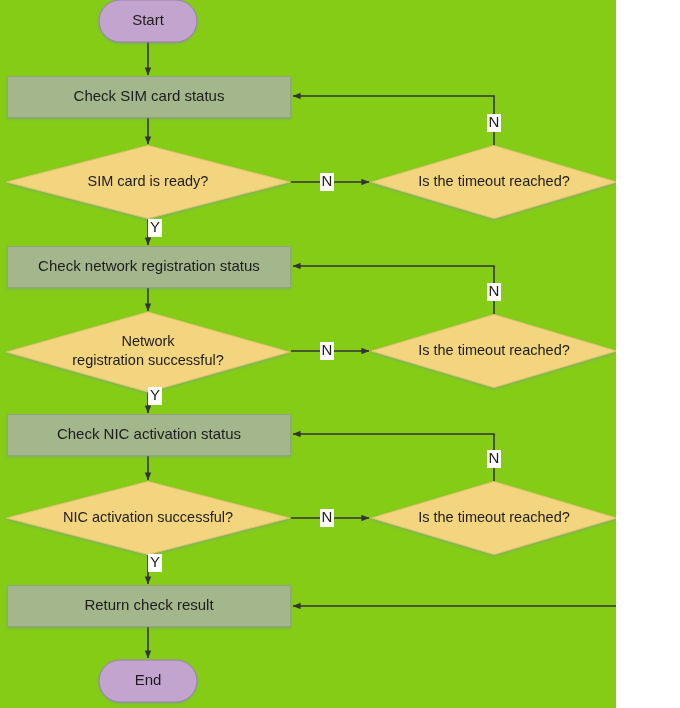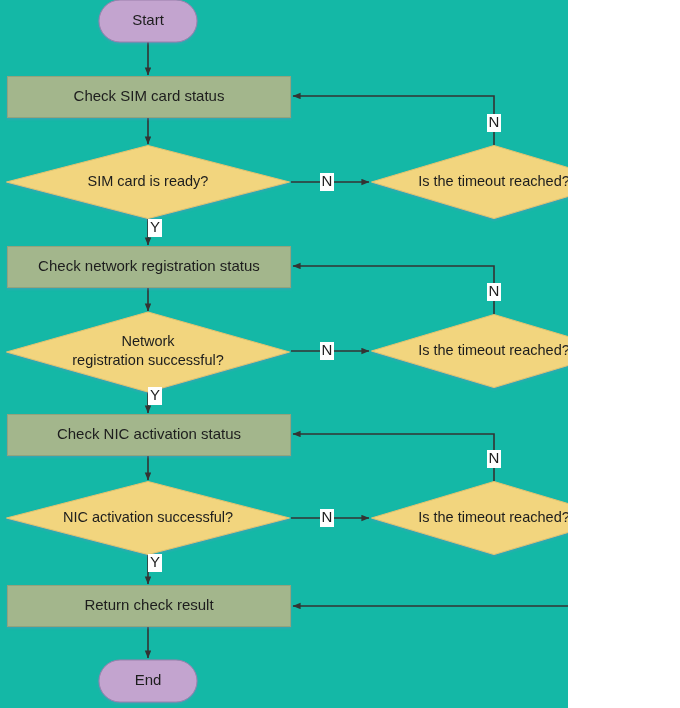--- a/index.html
+++ b/index.html
@@ -2,23 +2,23 @@
 <html><head>
 <meta charset="utf-8">
 <style>
   html, body {
     margin: 0;
     padding: 0;
     background: #ffffff;
   }
   #canvas {
     position: relative;
-    width: 568px;
+    width: 616px;
     height: 708px;
-    background: #14b8a6;
+    background: #84cc16;
     overflow: hidden;
     font-family: "Liberation Sans", sans-serif;
   }
   svg.flow {
     position: absolute;
     left: 0;
     top: 0;
     width: 680px;
     height: 708px;
     display: block;

